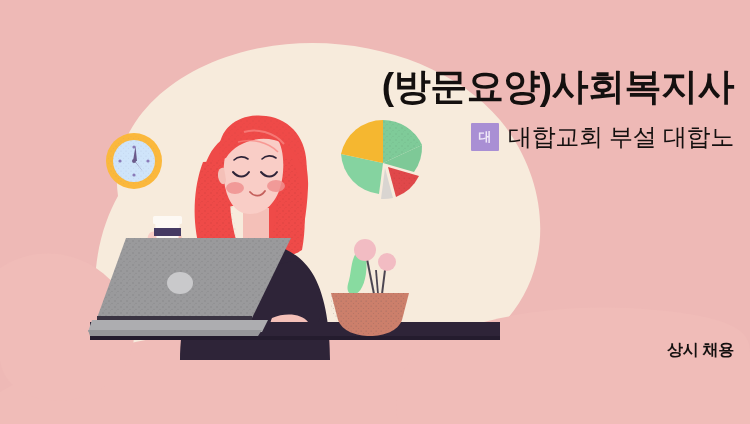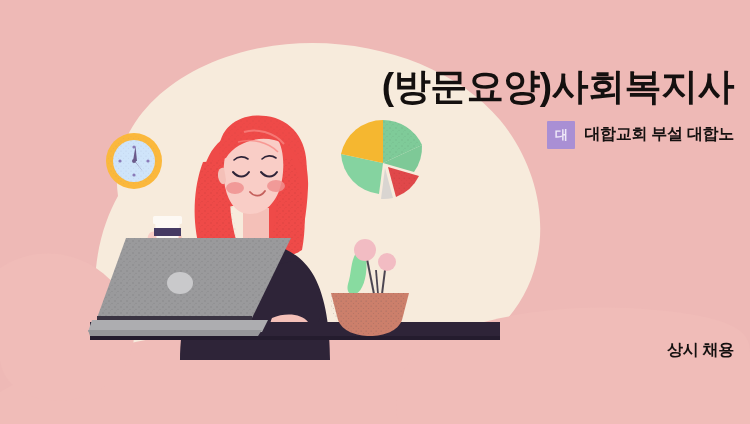--- a/index.html
+++ b/index.html
@@ -54,22 +54,22 @@
     color: #efe8f8;
     font-size: 13px;
     font-weight: 700;
     display: flex;
     align-items: center;
     justify-content: center;
     flex: none;
     border-radius: 1px;
   }
   #company-name {
-    font-size: 16px;
-    font-weight: 700;
+    font-size: 24px;
+    font-weight: 400;
     color: #14100f;
     white-space: nowrap;
     letter-spacing: -0.3px;
   }
   #hiring-status {
     position: absolute;
     right: 60px;
     top: 340px;
     font-size: 16px;
     font-weight: 700;

